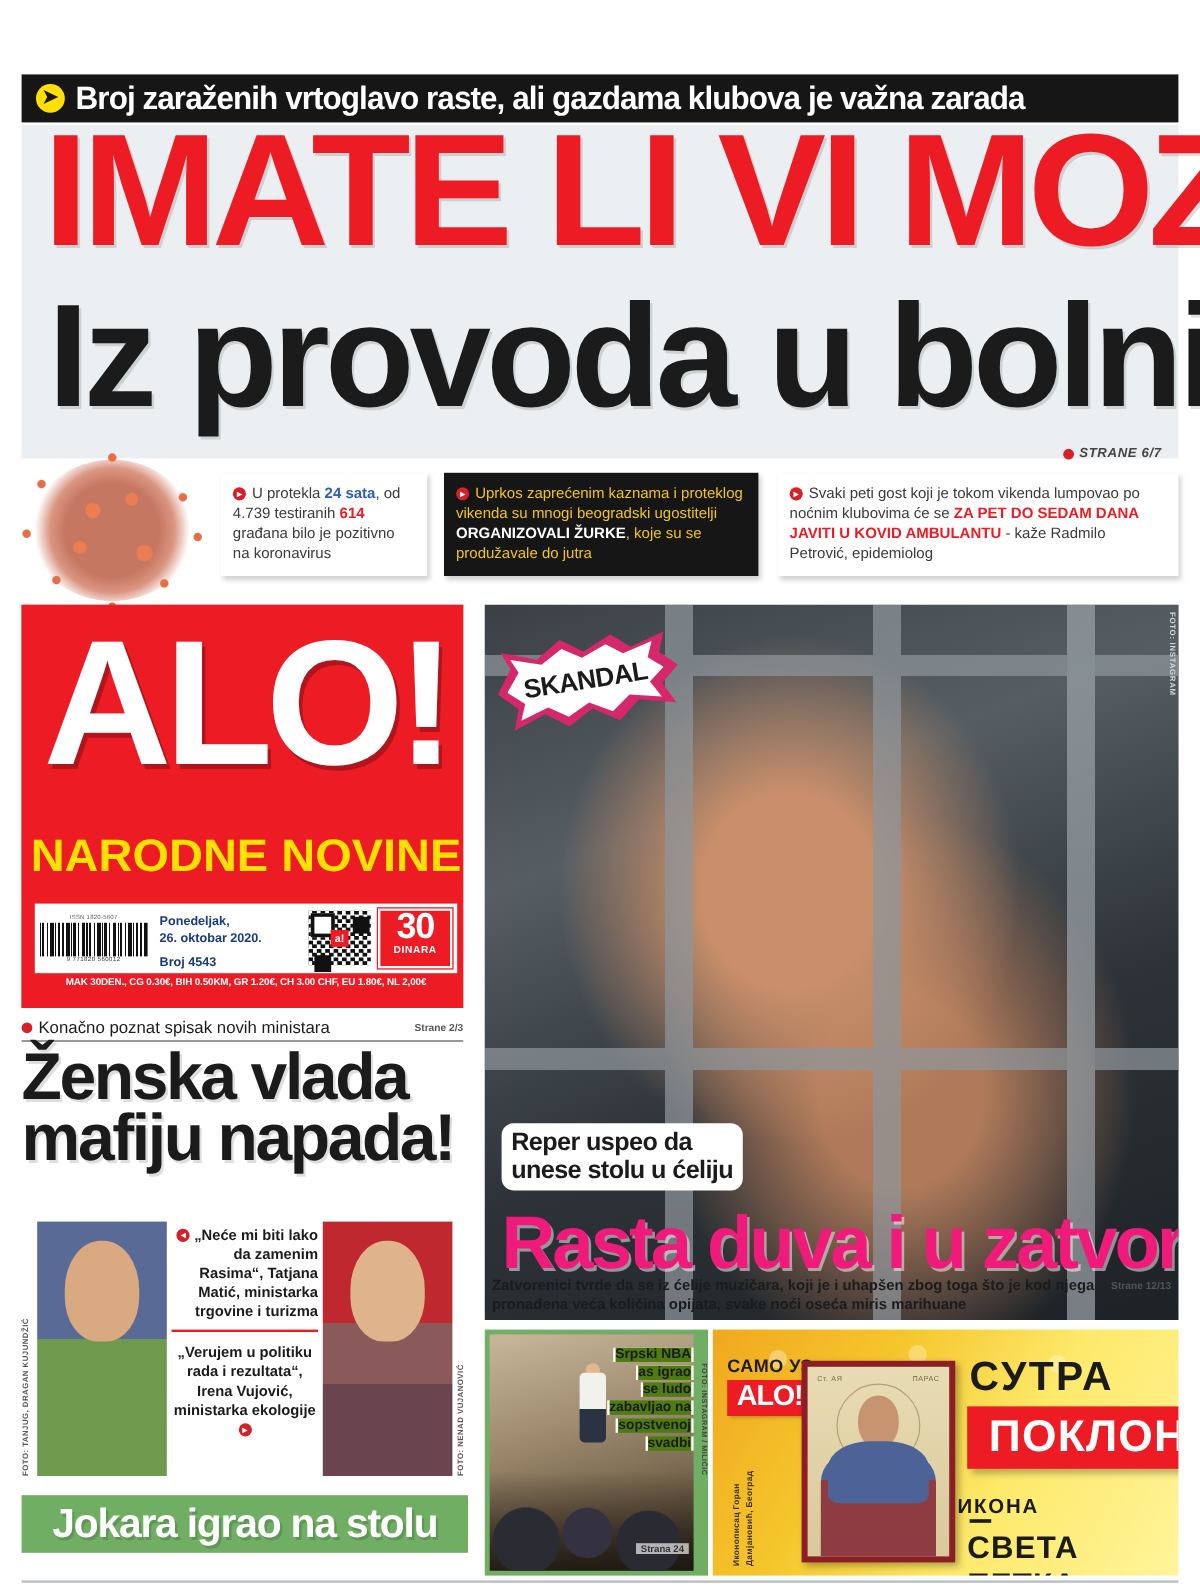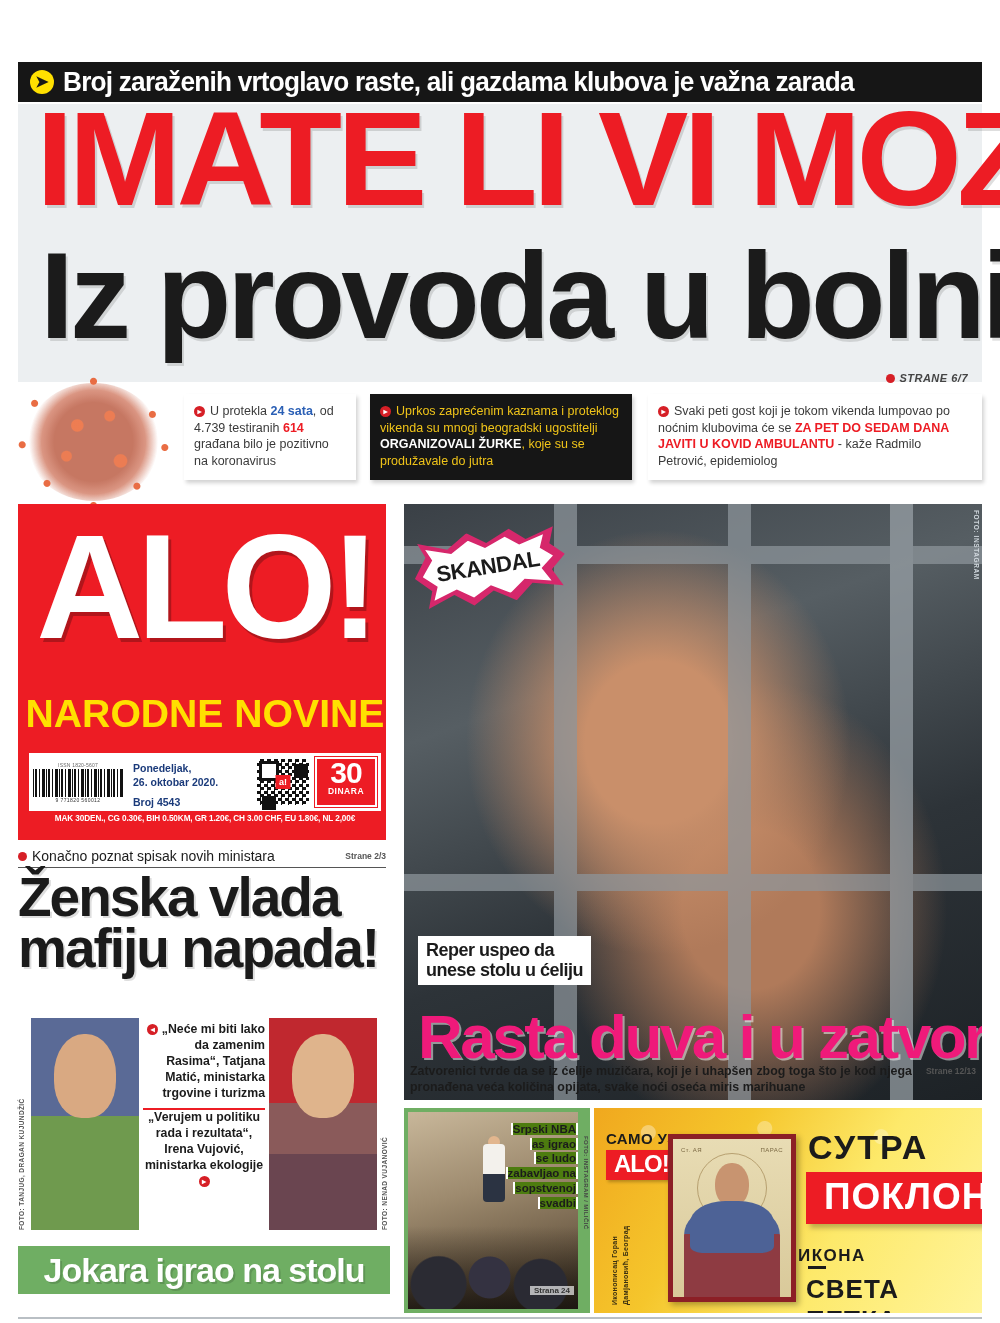--- a/index.html
+++ b/index.html
@@ -311,21 +311,21 @@
   }
   .m-photo-2 .hair { background: #3a2216; }
   .m-photo-2 .face { background: #dfb48c; }
   .m-caption {
     flex: 1;
     font-size: 12.3px; font-weight: bold; color: #1b1b1b;
     line-height: 1.3;
     text-align: right;
     padding-top: 4px;
   }
-  .m-caption .cap-block-2 { text-align: center; padding-top: 0; }
+  .m-caption .cap-block-2 { text-align: center; padding-top: 10px; }
   .cap-divider {
     height: 2px; background: #ed1c24; margin: 6px 0 0 0;
   }
   .cap-marker-left, .cap-marker-right {
     display: inline-block;
     width: 11px; height: 11px; border-radius: 50%;
     background: #d61f26; color: #fff;
     font-size: 8px; line-height: 11px; text-align: center;
     font-weight: bold;
     vertical-align: 1px;
@@ -388,23 +388,24 @@
   }
   .skandal span {
     font-size: 22px; font-weight: bold; color: #1b1b1b;
     letter-spacing: -0.5px;
   }
 
   .jail-kicker {
     position: absolute; left: 14px; top: 432px;
     background: #ffffff;
     padding: 4px 8px 5px 8px;
-    font-size: 18px; font-weight: bold; color: #1b1b1b;
+    font-size: 21px; font-weight: bold; color: #1b1b1b;
     line-height: 1.12;
     letter-spacing: -0.5px;
+    border-radius: 10px;
   }
   .jail-headline {
     position: absolute; left: 14px; top: 502px;
     width: 560px;
     font-size: 62px; font-weight: bold; color: #ef1a7a;
     letter-spacing: -2.5px;
     line-height: 1;
     white-space: nowrap;
     text-shadow: 2px 2px 0 rgba(255,255,255,0.5);
   }

